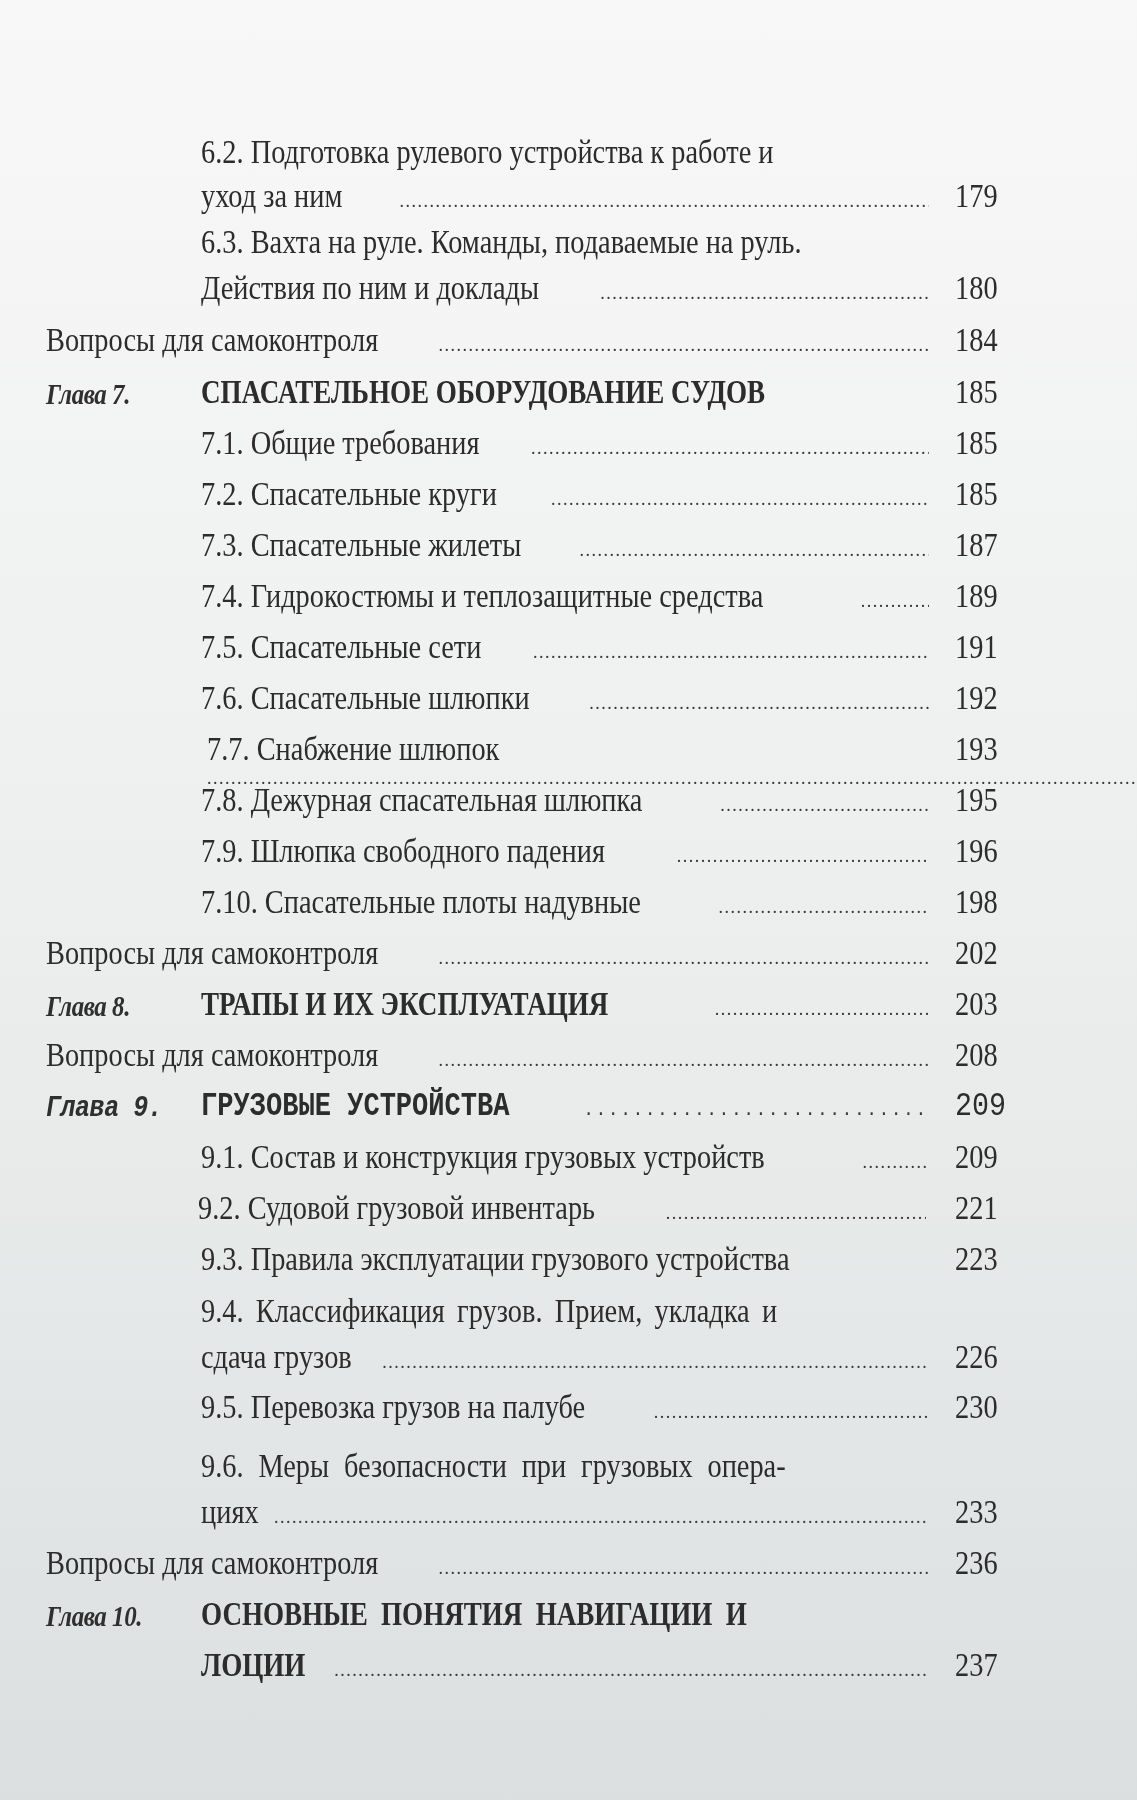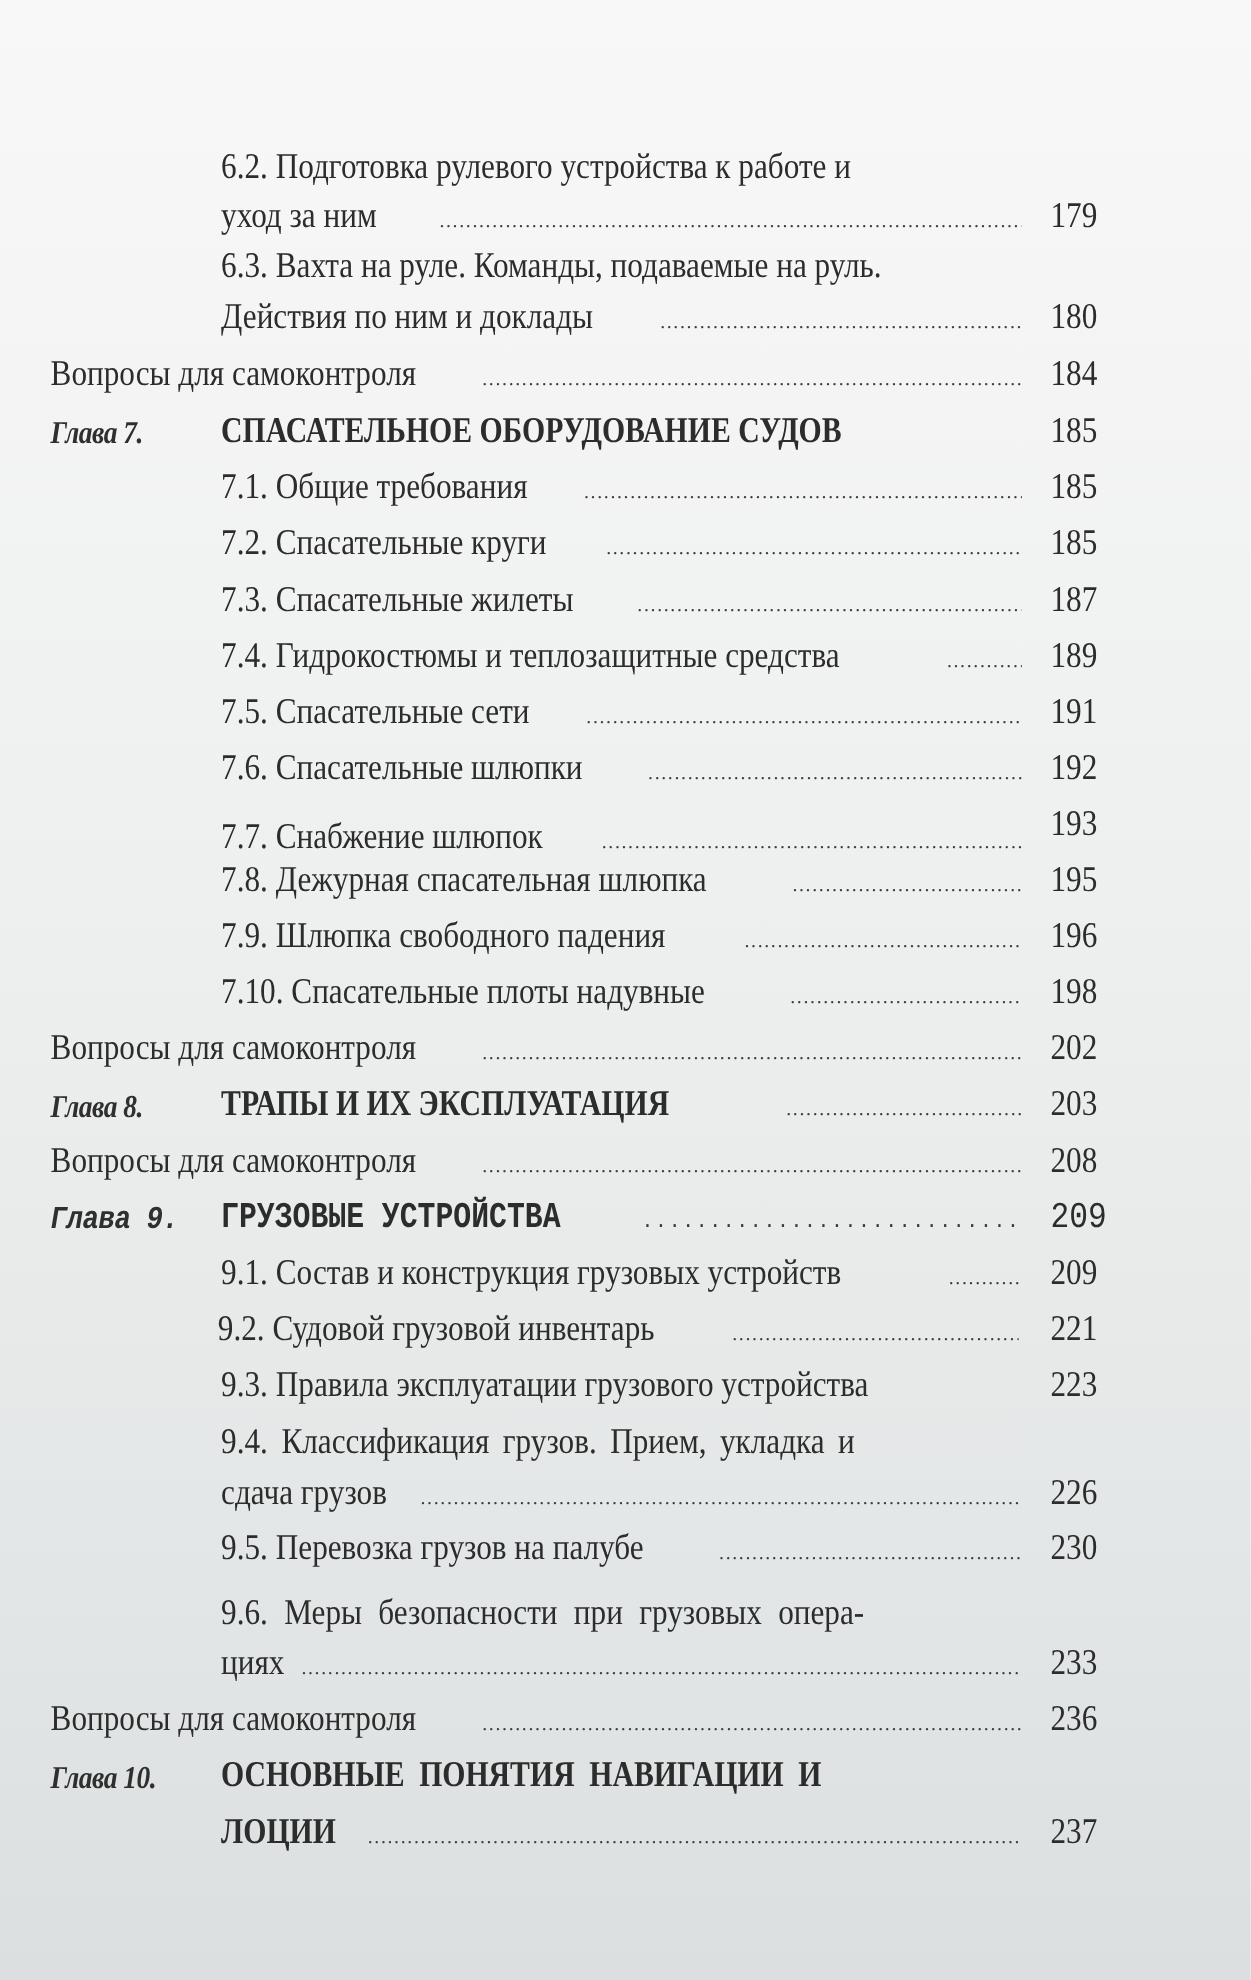--- a/index.html
+++ b/index.html
@@ -172,21 +172,21 @@
 
   <div class="row" style="top:680px;">
     <div class="entry" style="left:201px; width:728px; top:0;">
       <span class="txt">7.6. Спасательные шлюпки</span>
       <span class="dots">..........................................................................................................................................................................</span>
     </div>
     <span class="page" style="top:0;">192</span>
   </div>
 
   <div class="row" style="top:731px;">
-    <div class="entry" style="left:201px; width:728px; top:12px;">
+    <div class="entry" style="left:201px; width:728px; top:0;flex-direction:column;">
       <span class="txt">7.7. Снабжение шлюпок</span>
       <span class="dots">..........................................................................................................................................................................</span>
     </div>
     <span class="page" style="top:0;">193</span>
   </div>
 
   <div class="row" style="top:782px;">
     <div class="entry" style="left:201px; width:728px; top:0;">
       <span class="txt">7.8. Дежурная спасательная шлюпка</span>
       <span class="dots">..........................................................................................................................................................................</span>

